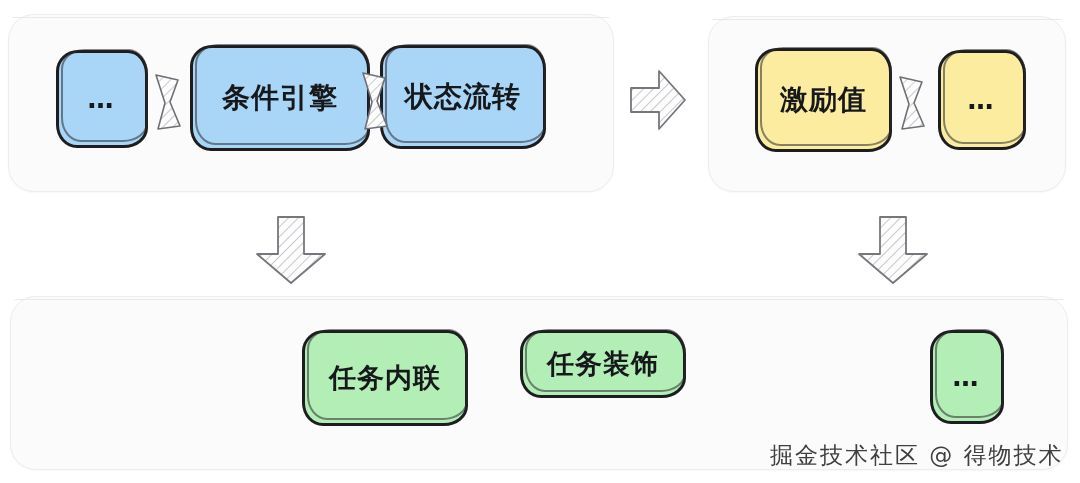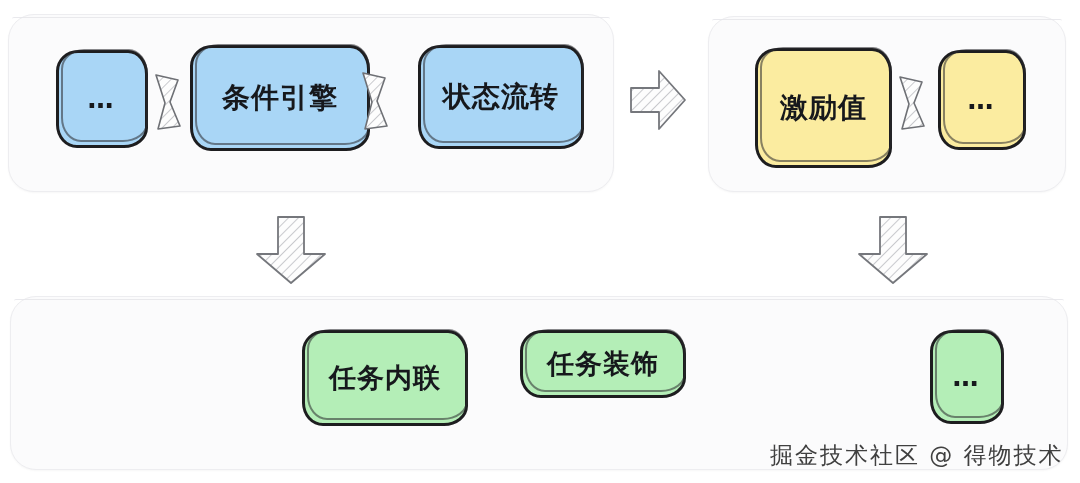--- a/index.html
+++ b/index.html
@@ -77,24 +77,24 @@
   .node.ellipsis > span {
     letter-spacing: 3px;
     font-size: 26px;
     line-height: 10px;
     font-weight: 800;
   }
 
   
   #n-b1 { left: 56px;  top: 50px; width: 92px;  height: 98px; font-size: 25px; }
   #n-b2 { left: 190px; top: 45px; width: 180px; height: 106px; font-size: 28px; }
-  #n-b3 { left: 418px; top: 45px; width: 166px; height: 104px; font-size: 28px; }
+  #n-b3 { left: 380px; top: 45px; width: 166px; height: 104px; font-size: 28px; }
 
   
-  #n-y1 { left: 755px; top: 48px; width: 137px; height: 120px; font-size: 28px; }
+  #n-y1 { left: 755px; top: 48px; width: 137px; height: 104px; font-size: 28px; }
   #n-y2 { left: 938px; top: 50px; width: 88px;  height: 100px; font-size: 25px; }
 
   
   #n-g1 { left: 68px;  top: 330px; width: 178px; height: 96px; font-size: 27px; }
   #n-g2 { left: 302px; top: 330px; width: 166px; height: 96px; font-size: 27px; }
   #n-g3 { left: 520px; top: 330px; width: 166px; height: 68px; font-size: 27px; }
   #n-g4 { left: 730px; top: 328px; width: 160px; height: 96px; font-size: 27px; }
   #n-g5 { left: 930px; top: 330px; width: 74px;  height: 94px; font-size: 25px; }
 
   

